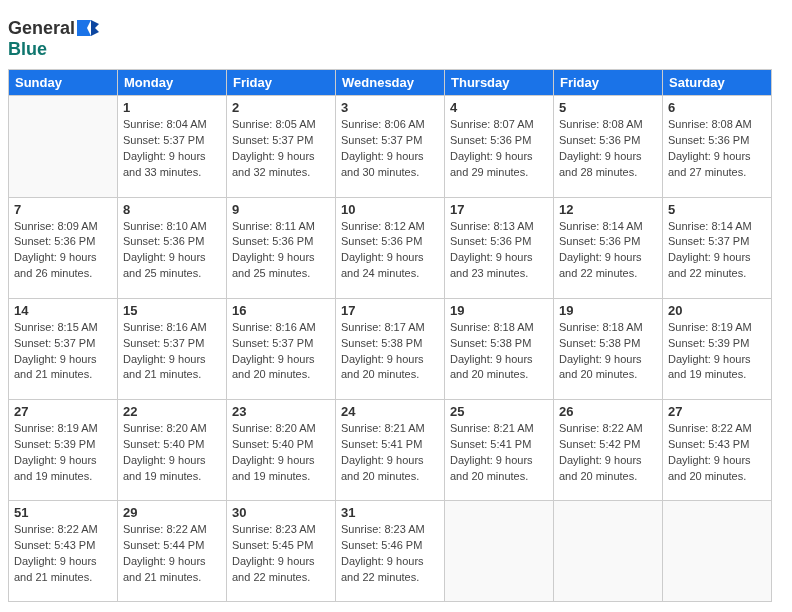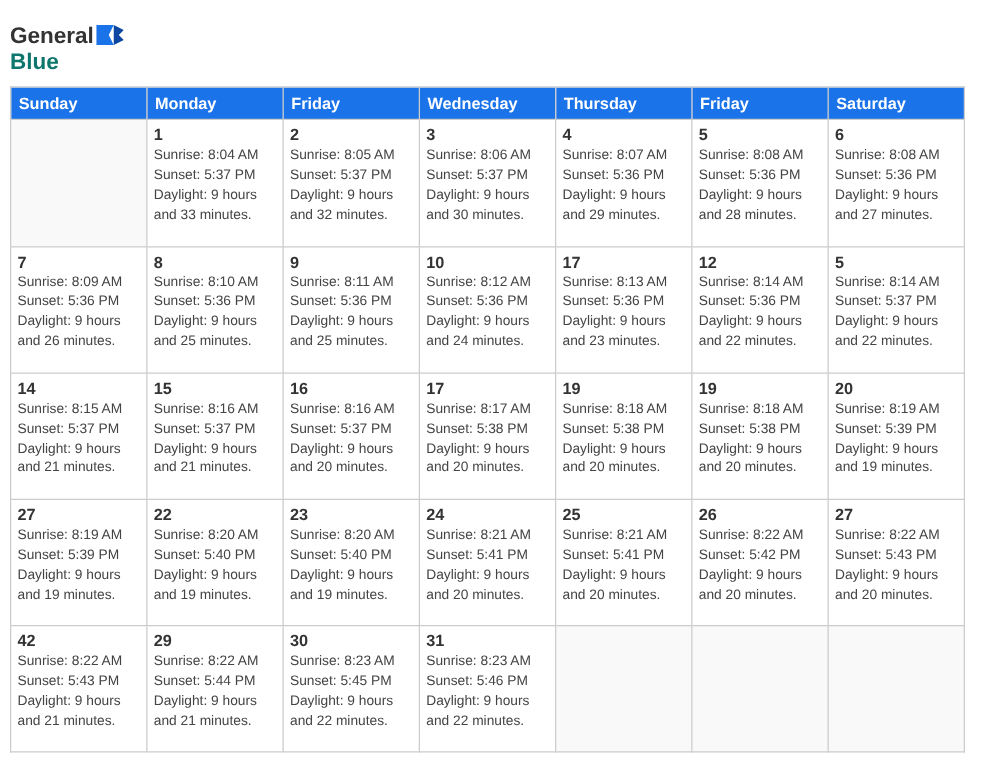--- a/index.html
+++ b/index.html
@@ -228,21 +228,21 @@
             <span class="day-num">26</span>
             <div class="day-info">Sunrise: 8:22 AM<br>Sunset: 5:42 PM<br>Daylight: 9 hours<br>and 20 minutes.</div>
           </td>
           <td>
             <span class="day-num">27</span>
             <div class="day-info">Sunrise: 8:22 AM<br>Sunset: 5:43 PM<br>Daylight: 9 hours<br>and 20 minutes.</div>
           </td>
         </tr>
         <tr>
           <td>
-            <span class="day-num">42</span>
+            <span class="day-num">51</span>
             <div class="day-info">Sunrise: 8:22 AM<br>Sunset: 5:43 PM<br>Daylight: 9 hours<br>and 21 minutes.</div>
           </td>
           <td>
             <span class="day-num">29</span>
             <div class="day-info">Sunrise: 8:22 AM<br>Sunset: 5:44 PM<br>Daylight: 9 hours<br>and 21 minutes.</div>
           </td>
           <td>
             <span class="day-num">30</span>
             <div class="day-info">Sunrise: 8:23 AM<br>Sunset: 5:45 PM<br>Daylight: 9 hours<br>and 22 minutes.</div>
           </td>

